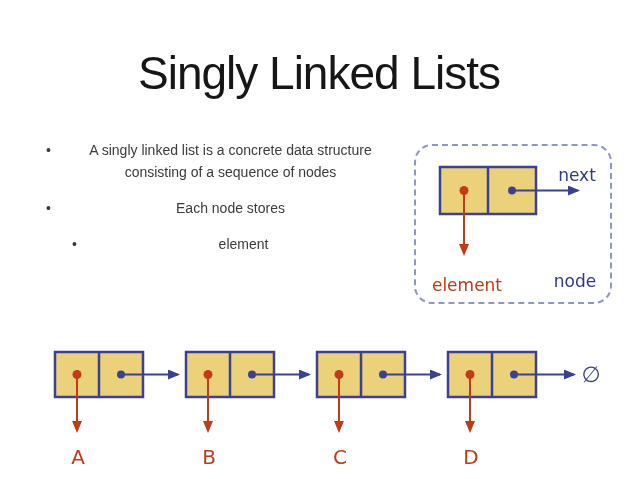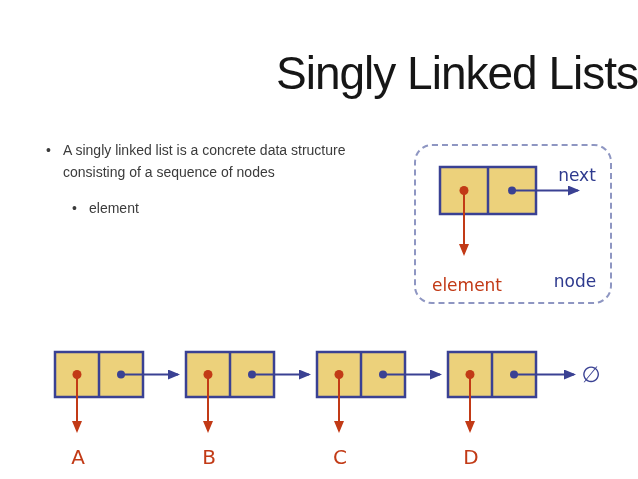--- a/index.html
+++ b/index.html
@@ -10,40 +10,41 @@
     height: 479px;
     background: #ffffff;
     overflow: hidden;
     font-family: "Liberation Sans", sans-serif;
   }
   .title {
     position: absolute;
     top: 46px;
     left: 0;
     width: 100%;
-    text-align: right;
+    text-align: center;
     font-size: 46px;
     font-weight: 300;
     letter-spacing: -1px;
     color: #161616;
     font-family: "Liberation Sans", sans-serif;
   }
   .bullets {
     position: absolute;
     left: 46px;
     top: 139px;
     width: 352px;
     font-size: 14px;
     line-height: 22px;
     color: #3b3b3b;
   }
   .bullet-item {
     position: relative;
     padding-left: 17px;
     margin-bottom: 14px;
+    text-align: center;
   }
   .bullet-item::before {
     content: "\2022";
     position: absolute;
     left: 0;
     top: 0;
     color: #3b3b3b;
   }
   .bullet-item.level2 {
     margin-left: 26px;
@@ -86,20 +87,23 @@
         <path d="M0,0 L6,2.5 L0,5 Z" fill="#C23A16"></path>
       </marker>
     </defs>
   </svg>
 
   <div class="title">Singly Linked Lists</div>
 
   <div class="bullets">
     <div class="bullet-item level1">
       <span>A singly linked list is a concrete data structure consisting of a sequence of nodes</span>
+    </div>
+    <div class="bullet-item level1">
+      <span>Each node stores</span>
     </div>
     <div class="bullet-item level2">
       <span>element</span>
     </div>
   </div>
 
   <div class="node-box">
     <svg width="198" height="160" viewBox="0 0 198 160">
 
       <rect x="26" y="23" width="96" height="47" fill="#ECD17B" stroke="#3A4193" stroke-width="2.5"></rect>

